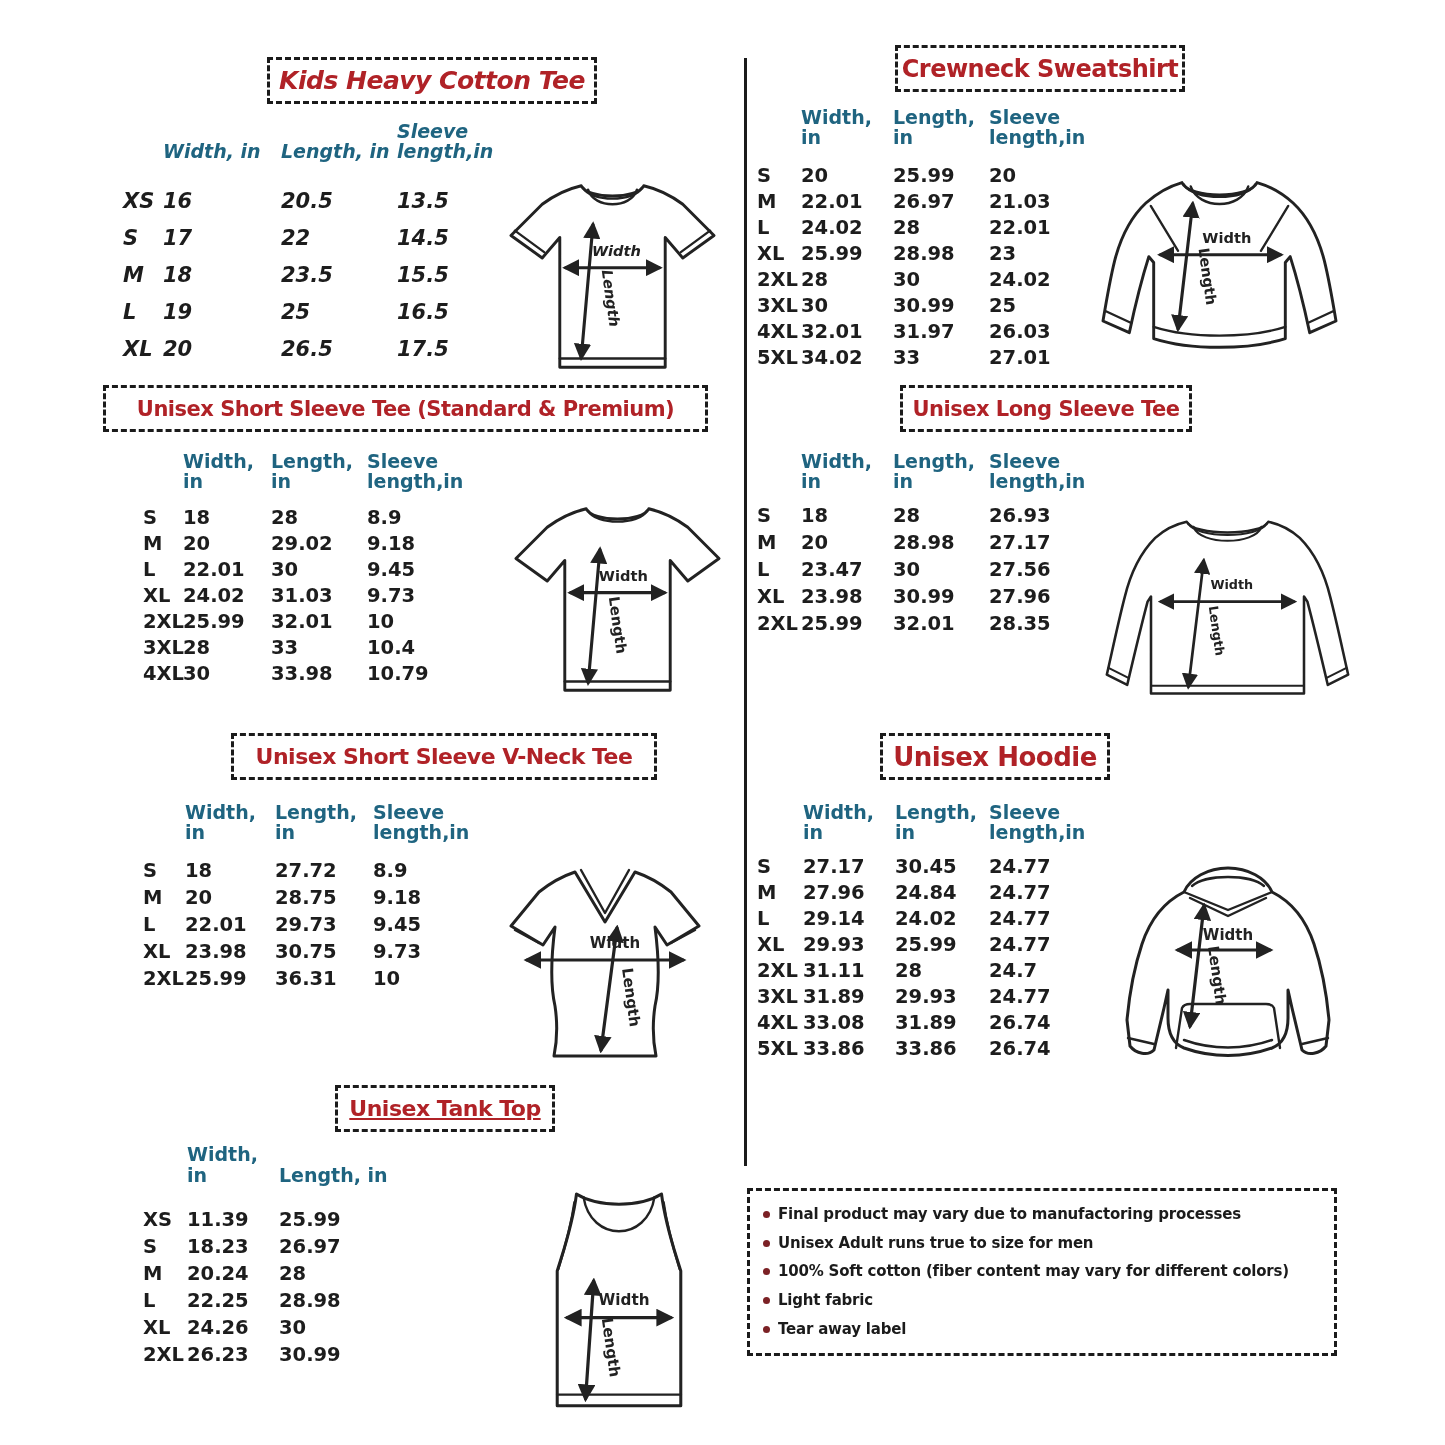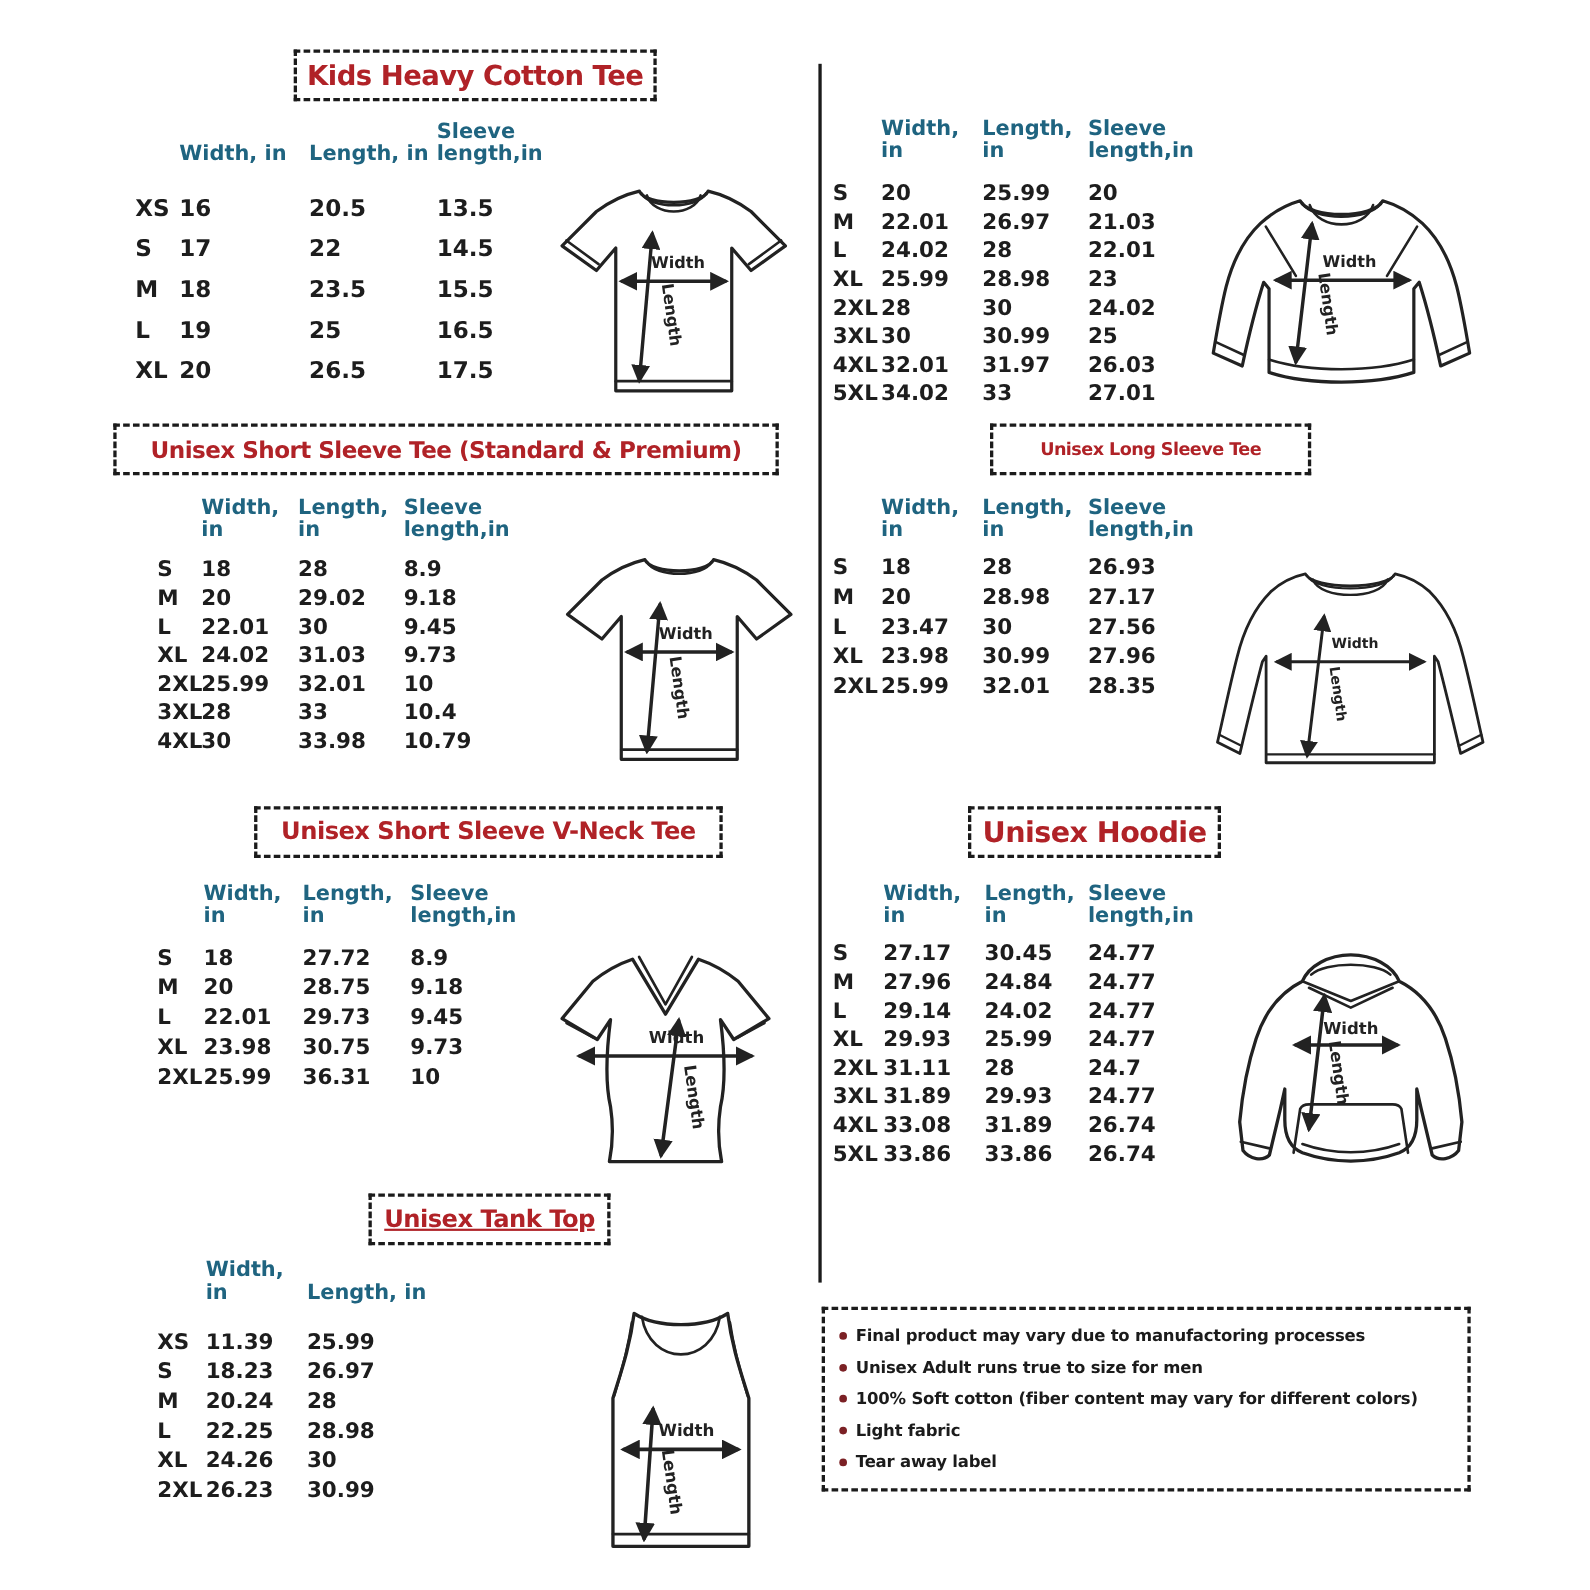--- a/index.html
+++ b/index.html
@@ -13,21 +13,21 @@
   .panel{position:absolute;}
   .title-box{position:absolute;border:3px dashed #1b1b1b;background:#fff;display:flex;align-items:center;justify-content:center;height:47px;}
   .title-box .ttl{color:var(--title-red);font-weight:700;letter-spacing:-0.5px;white-space:nowrap;}
   .tbl{position:absolute;}
   .trow{display:grid;align-items:center;}
   .thead{align-items:flex-end;}
   .tcell{font-weight:700;}
   .th{color:var(--header-blue);text-align:left;white-space:pre-line;font-size:19px;line-height:1.08;padding-bottom:2px;}
   .tsize,.td{font-size:19.5px;color:var(--ink);text-align:left;}
   
-  #sec-kids{left:95px;top:40px;width:645px;height:342px;}
+  #sec-kids{left:95px;top:52px;width:645px;height:342px;font-style:italic;}
   #sec-kids .title-box{left:172px;top:5px;width:330px;} #sec-kids .ttl{font-size:25px;}
   #sec-kids .tbl{left:28px;top:56px;}
   #sec-kids .trow{grid-template-columns:40px 118px 116px 108px;height:37px;}
   #sec-kids .thead{height:56px;margin-bottom:18px;}
   #sec-kids .tsize,#sec-kids .td{font-size:21px;}
   #sec-kids .garment{left:400px;top:122px;}
 
   #sec-crew{left:755px;top:40px;width:640px;height:342px;}
   #sec-crew .title-box{left:140px;top:5px;width:290px;} #sec-crew .ttl{font-size:24px;}
   #sec-crew .tbl{left:2px;top:58px;}
@@ -36,21 +36,21 @@
   #sec-crew .garment{left:342px;top:125px;}
 
   #sec-ss{left:95px;top:382px;width:645px;height:345px;}
   #sec-ss .title-box{left:8px;top:3px;width:605px;} #sec-ss .ttl{font-size:21px;}
   #sec-ss .tbl{left:48px;top:60px;}
   #sec-ss .trow{grid-template-columns:40px 88px 96px 100px;height:26px;}
   #sec-ss .thead{height:52px;margin-bottom:10px;}
   #sec-ss .garment{left:405px;top:115px;}
 
   #sec-ls{left:755px;top:382px;width:640px;height:345px;}
-  #sec-ls .title-box{left:145px;top:3px;width:292px;} #sec-ls .ttl{font-size:16px;text-align:center;}
+  #sec-ls .title-box{left:145px;top:3px;width:292px;} #sec-ls .ttl{font-size:21px;text-align:center;}
   #sec-ls .tbl{left:2px;top:60px;}
   #sec-ls .trow{grid-template-columns:44px 92px 96px 104px;height:27px;}
   #sec-ls .thead{height:52px;margin-bottom:8px;}
   #sec-ls .garment{left:345px;top:126px;}
 
   #sec-vneck{left:95px;top:730px;width:645px;height:348px;}
   #sec-vneck .title-box{left:136px;top:3px;width:426px;} #sec-vneck .ttl{font-size:22px;}
   #sec-vneck .tbl{left:48px;top:63px;}
   #sec-vneck .trow{grid-template-columns:42px 90px 98px 96px;height:27px;}
   #sec-vneck .thead{height:52px;margin-bottom:12px;}
@@ -143,20 +143,23 @@
       <path class="gl" d="M190,80 L220,58"></path>
       <path class="gl" d="M66,189 L174,189"></path>
       <line class="arr" x1="72" y1="96" x2="168" y2="96" marker-start="url(#ah1)" marker-end="url(#ah1)"></line>
       <line class="arr" x1="100" y1="52" x2="88" y2="188" marker-start="url(#ah1)" marker-end="url(#ah1)"></line>
       <text class="svg-lab" x="124" y="84" text-anchor="middle">Width</text>
       <text class="svg-lab" x="113" y="128" text-anchor="middle" transform="rotate(82 113 128)">Length</text>
     </svg>
   </section>
 
   <section class="panel" id="sec-crew">
+    <div class="title-box">
+      <span class="ttl">Crewneck Sweatshirt</span>
+    </div>
     <div class="tbl">
         <div class="trow thead">
           <div class="tcell corner"></div>
           <div class="tcell th">Width, in</div>
           <div class="tcell th">Length, in</div>
           <div class="tcell th">Sleeve
 length,in</div>
         </div>
         <div class="trow">
           <div class="tcell tsize">S</div>

